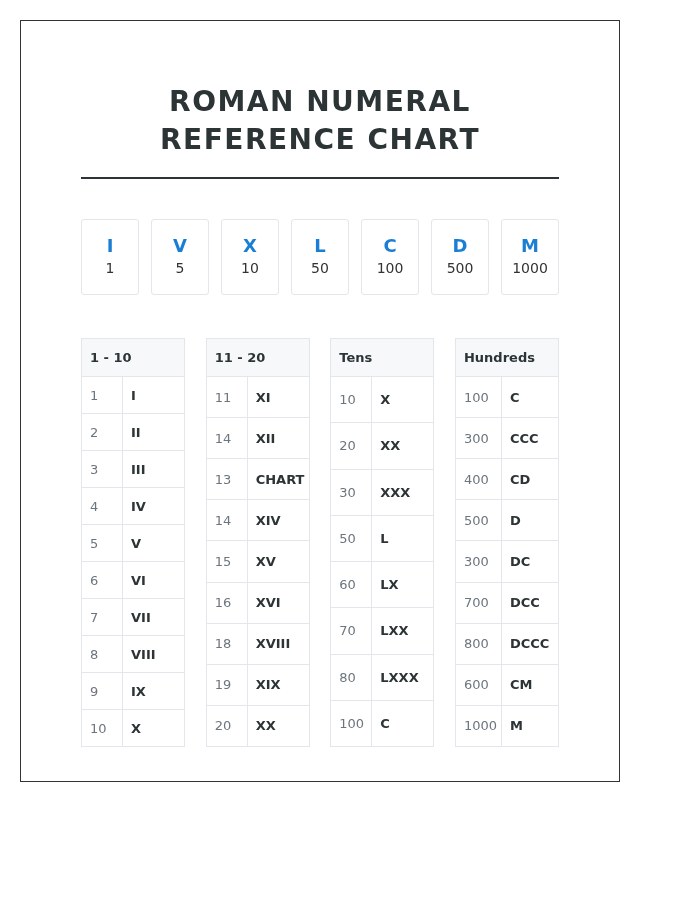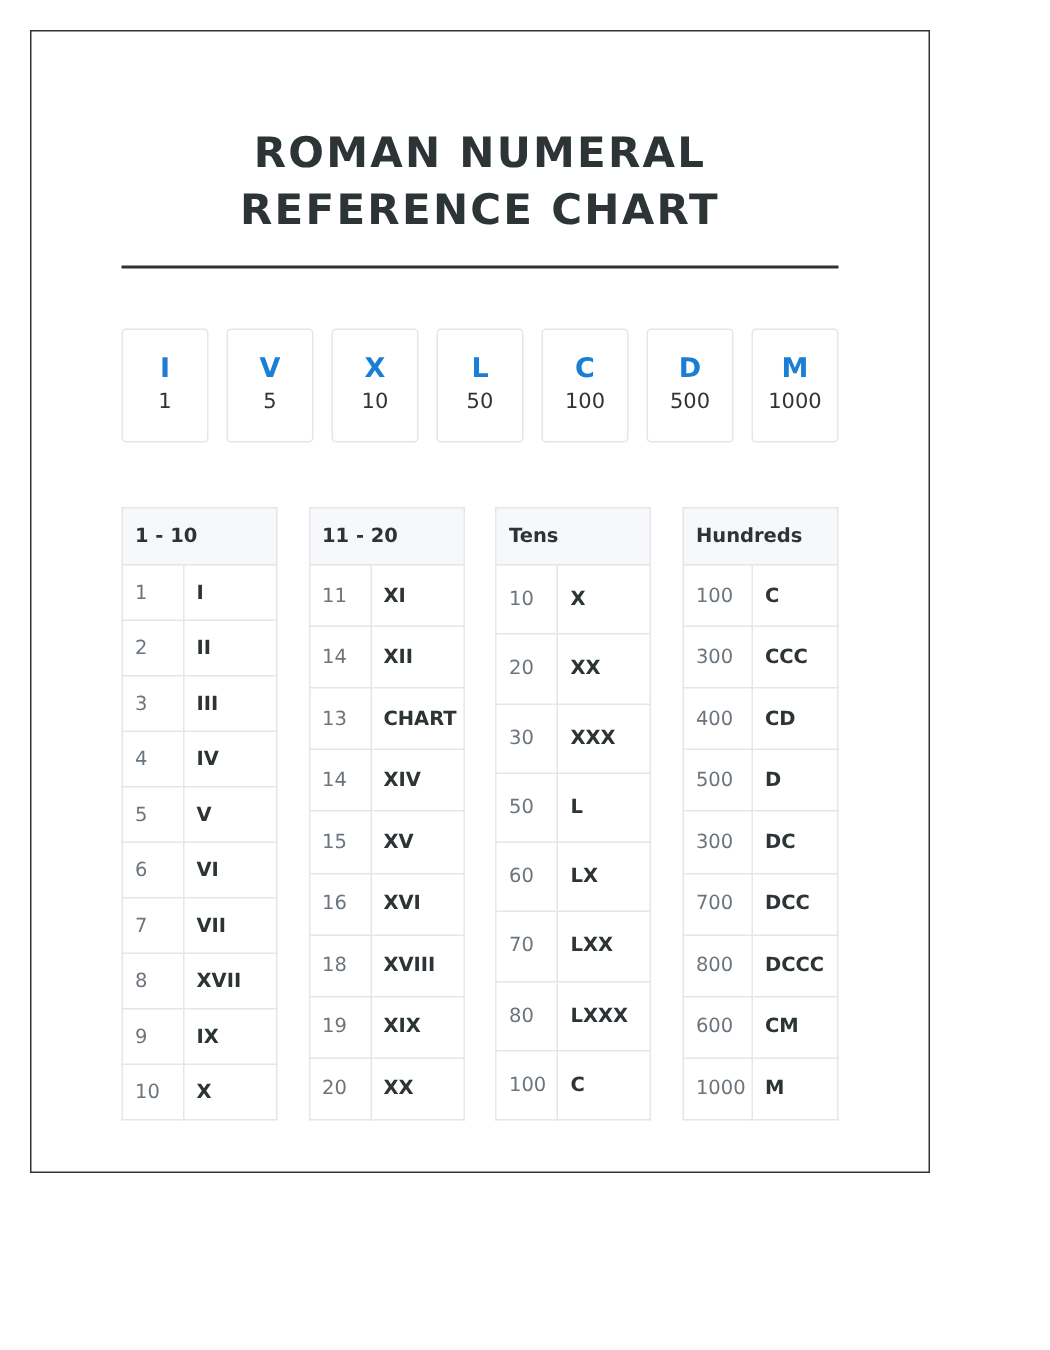--- a/index.html
+++ b/index.html
@@ -114,21 +114,21 @@
           <tr>
             <td class="num">6</td>
             <td class="rom">VI</td>
           </tr>
           <tr>
             <td class="num">7</td>
             <td class="rom">VII</td>
           </tr>
           <tr>
             <td class="num">8</td>
-            <td class="rom">XVII</td>
+            <td class="rom">VIII</td>
           </tr>
           <tr>
             <td class="num">9</td>
             <td class="rom">IX</td>
           </tr>
           <tr>
             <td class="num">10</td>
             <td class="rom">X</td>
           </tr>
         </tbody>

